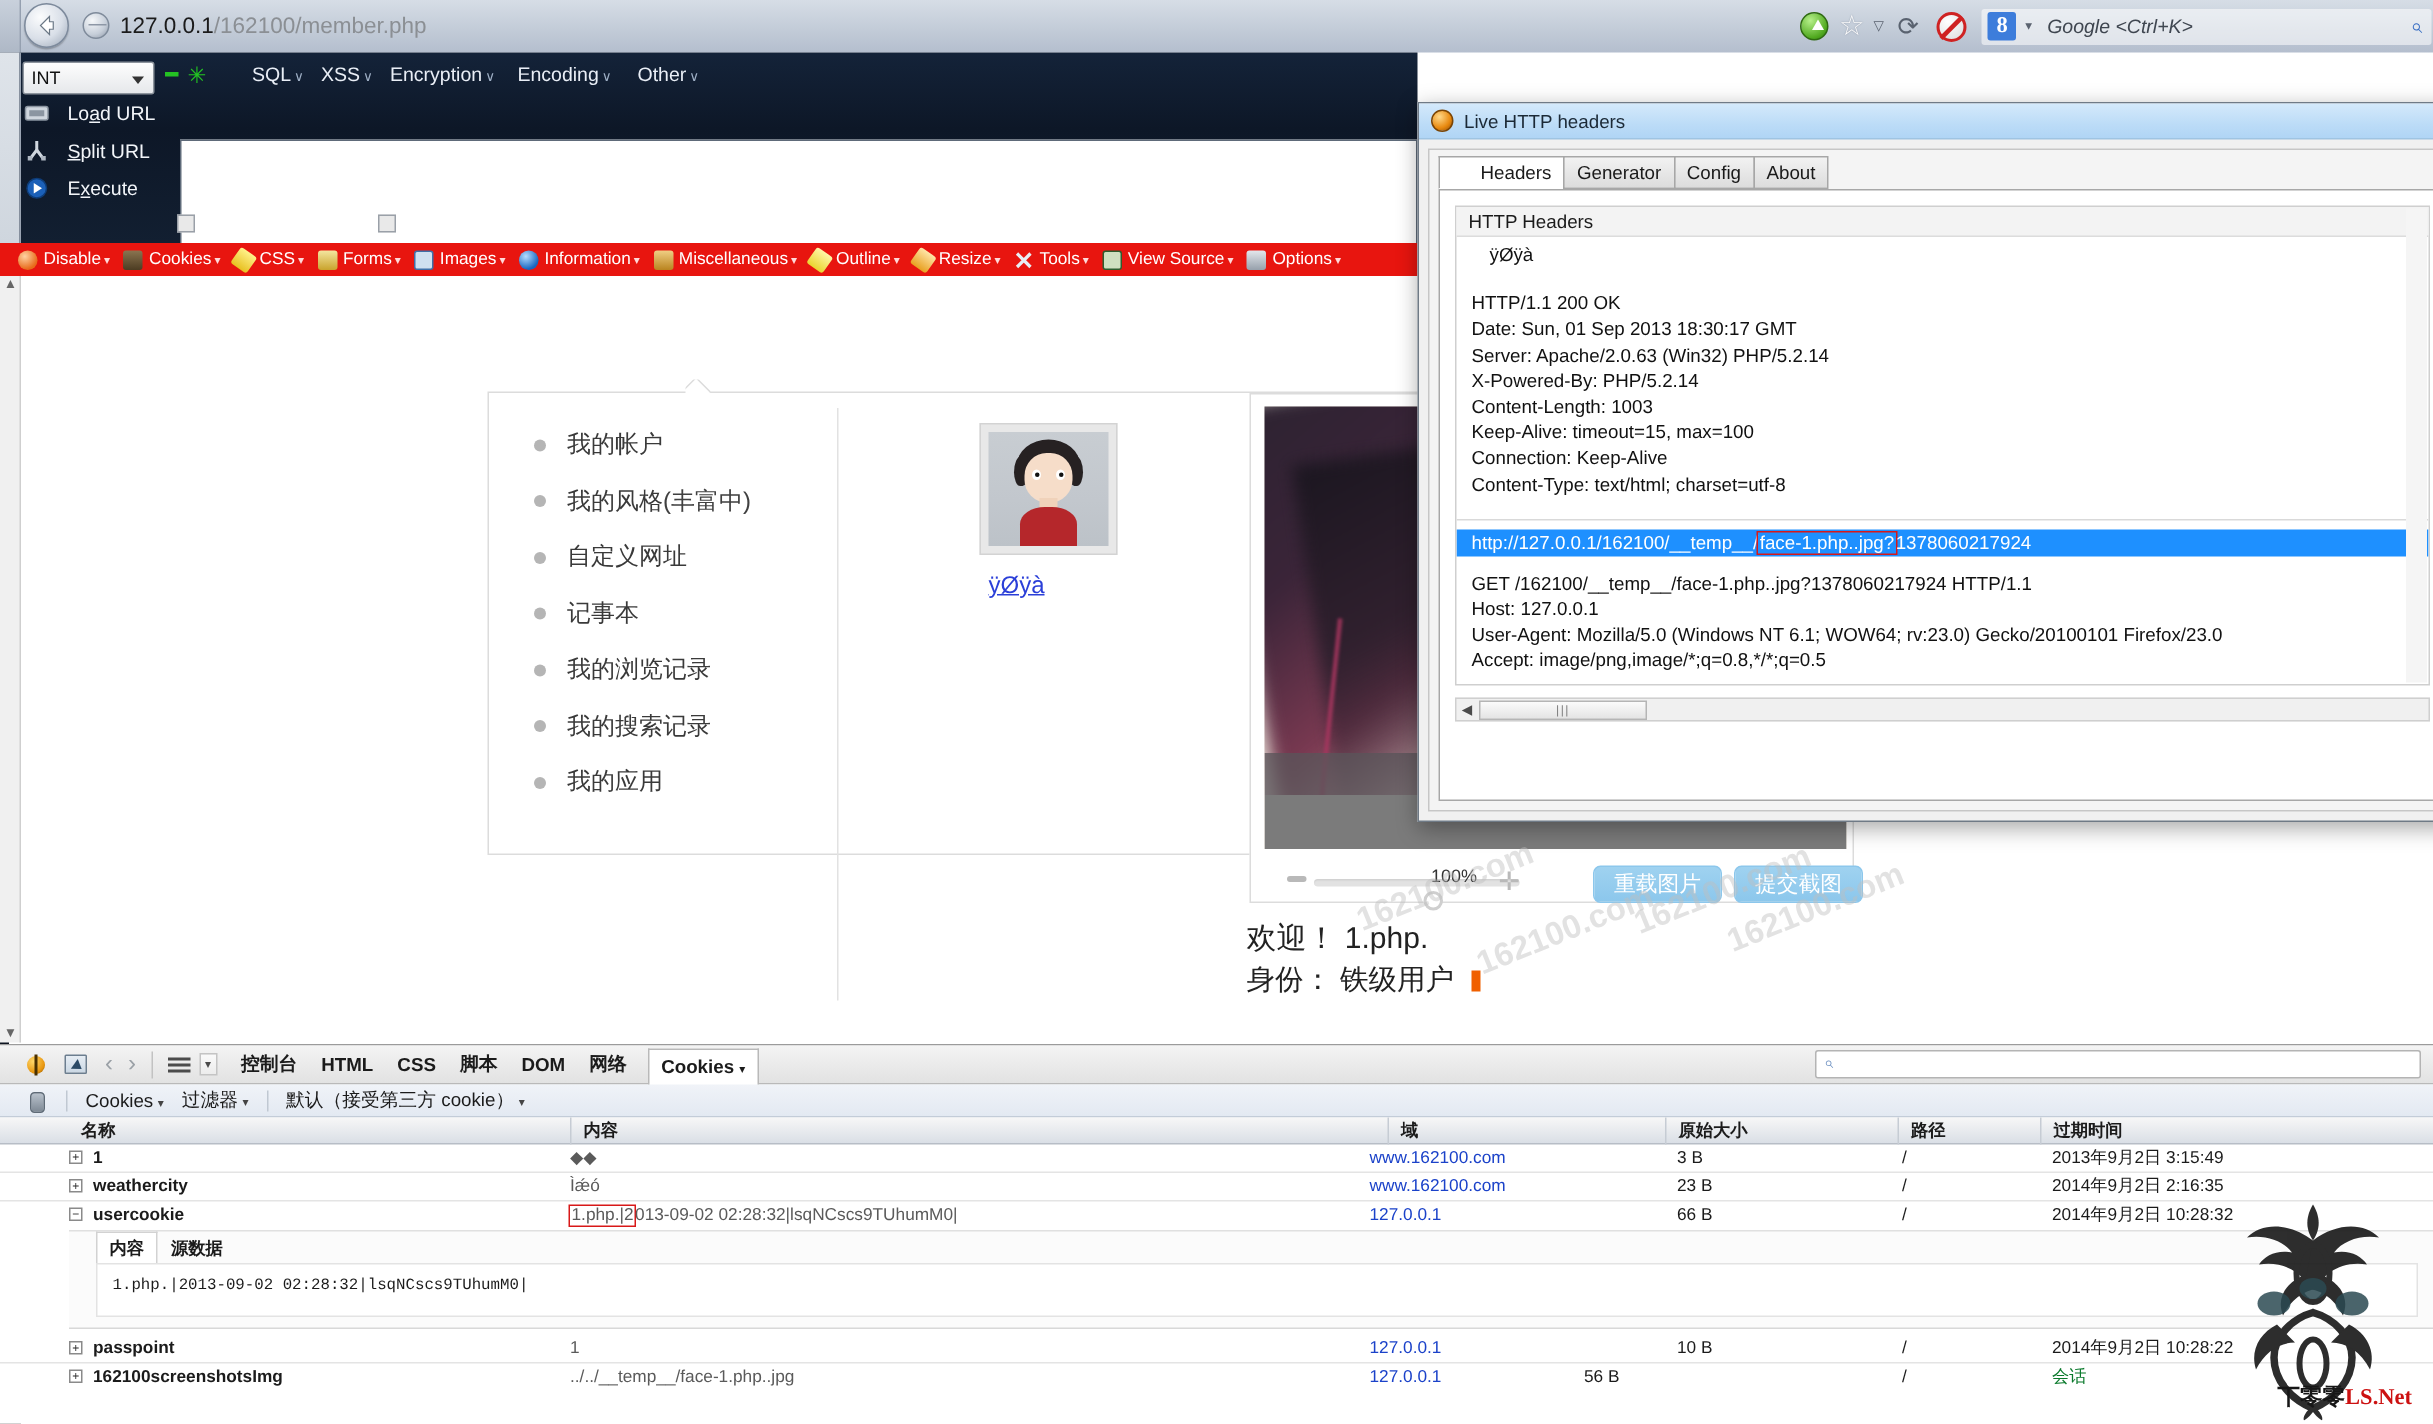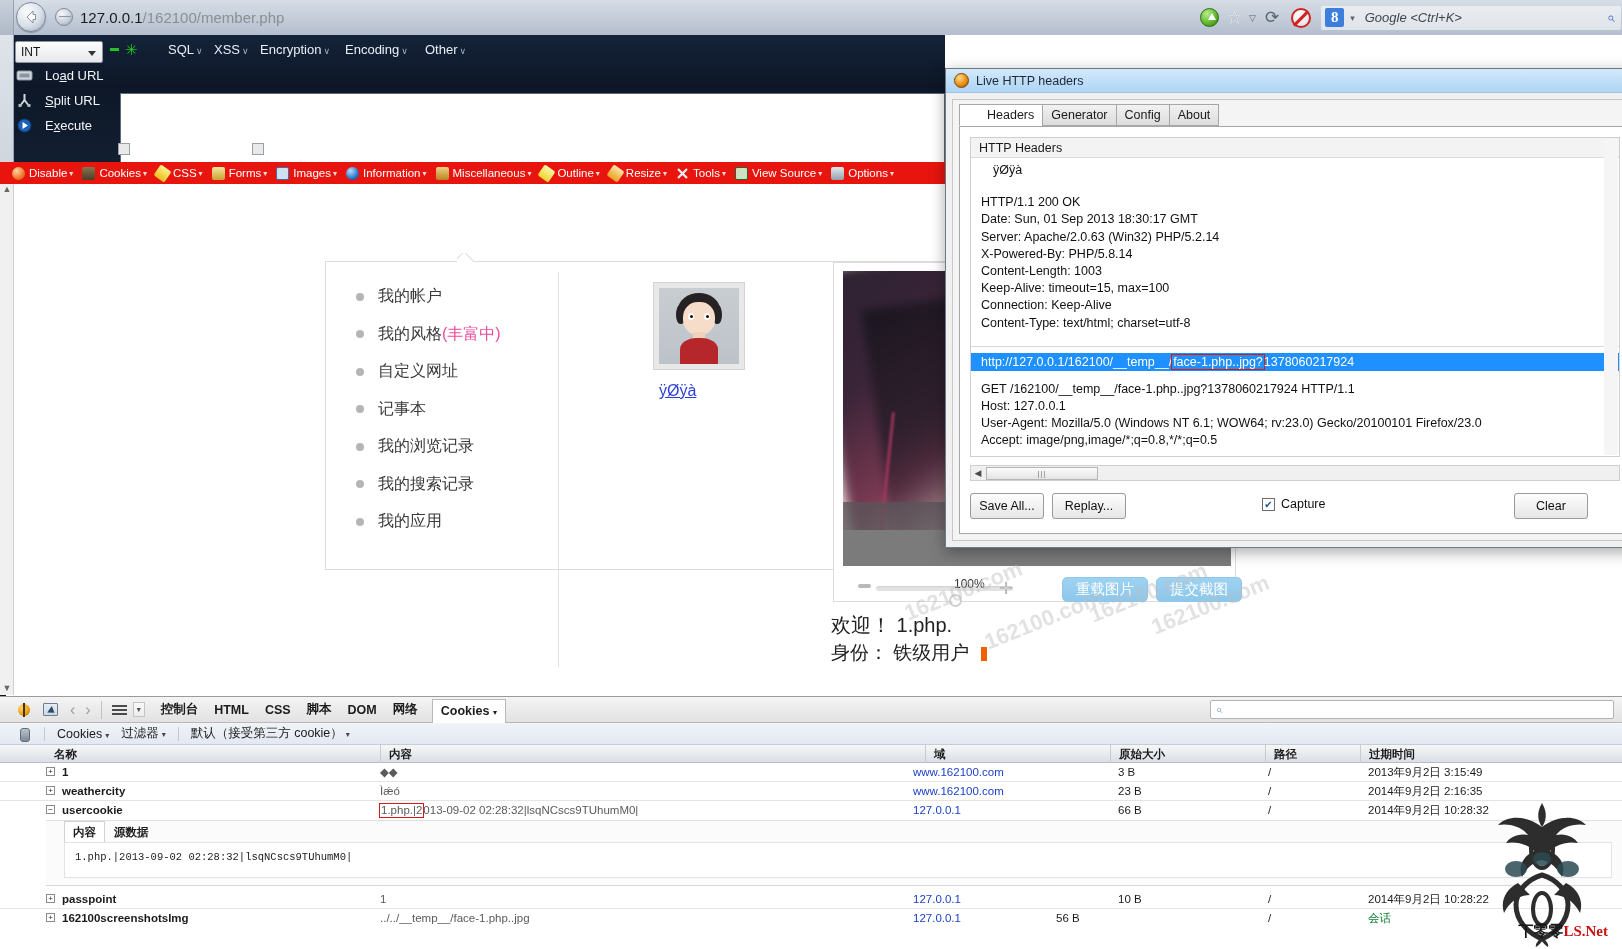--- a/index.html
+++ b/index.html
@@ -182,21 +182,21 @@
   }
   .panel-divider{
     position:absolute; left: 232px; top: 10px; width:1px; height: 395px; background:#e2e2e2;
   }
   .menu-list { position:absolute; left: 30px; top: 16px; }
   .menu-li { display:flex; align-items:center; height: 37.5px; }
   .menu-dot {
     width: 8px; height: 8px; border-radius:50%; background:#b5b5b5; margin-right: 14px;
   }
   .menu-txt { font-size: 16px; color: #3a3a3a; }
-  .menu-txt .hot { color:#ec4899; }
+  .menu-txt .hot { color:#404040; }
 
   .avatar-wrap{
     position:absolute; left: 327px; top: 20px; width: 92px; height: 88px;
     background:#e8e8e8; border:1px solid #d3d3d3; padding: 5px;
   }
   .avatar {
     width: 80px; height: 76px; position:relative; overflow:hidden;
     background: linear-gradient(to bottom,#c8cdd2 0%, #c2c7cd 60%, #bcc2c8 100%);
   }
   .av-hair{position:absolute;left:19px;top:5px;width:42px;height:34px;background:#262122;border-radius:50% 50% 42% 42%;}
@@ -767,21 +767,21 @@
 
       <div class="lhh-panel">
         <div class="lhh-group">
           <div class="lhh-group-title">HTTP Headers</div>
           <div class="lhh-list">
             <div class="pad">ÿØÿà</div>
             <div style="height:15px"></div>
             <div>HTTP/1.1 200 OK</div>
             <div>Date: Sun, 01 Sep 2013 18:30:17 GMT</div>
             <div>Server: Apache/2.0.63 (Win32) PHP/5.2.14</div>
-            <div>X-Powered-By: PHP/5.8.14</div>
+            <div>X-Powered-By: PHP/5.2.14</div>
             <div>Content-Length: 1003</div>
             <div>Keep-Alive: timeout=15, max=100</div>
             <div>Connection: Keep-Alive</div>
             <div>Content-Type: text/html; charset=utf-8</div>
             <div style="height:8px"></div>
             <div class="lhh-sep"></div>
             <div style="height:6px"></div>
             <div class="lhh-sel"><span>http://127.0.0.1/162100/__temp__/</span><span class="url-hl">face-1.php..jpg?</span><span>1378060217924</span></div>
             <div style="height:10px"></div>
             <div>GET /162100/__temp__/face-1.php..jpg?1378060217924 HTTP/1.1</div>
@@ -790,29 +790,20 @@
             <div>Accept: image/png,image/*;q=0.8,*/*;q=0.5</div>
           </div>
           <div class="lhh-scroll-v"></div>
         </div>
 
         <div class="lhh-hscroll">
           <span class="hs-arrow">◀</span>
           <span class="hs-thumb">|||</span>
         </div>
 
-        <div class="lhh-buttons">
-          <div class="ui-btn" style="left:0;width:74px;">Save All...</div>
-          <div class="ui-btn" style="left:82px;width:74px;">Replay...</div>
-          <div class="cap-wrap">
-            <span class="cap-box">✔</span>
-            <span class="cap-label">Capture</span>
-          </div>
-          <div class="ui-btn" style="right:32px;width:74px;">Clear</div>
-        </div>
       </div>
     </div>
   </div>
 
   <div class="fb-left-strip"></div>
   <div class="fb">
 
     <div class="fb-toolbar">
       <i class="fb-bug"></i>
       <i class="fb-inspect"></i>

